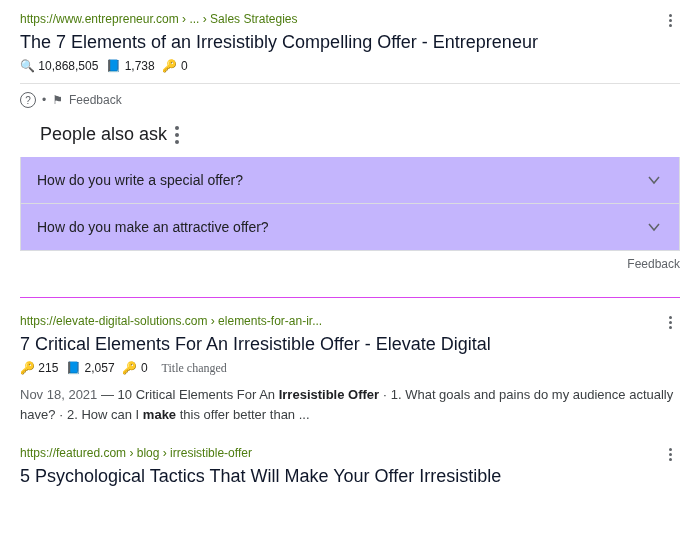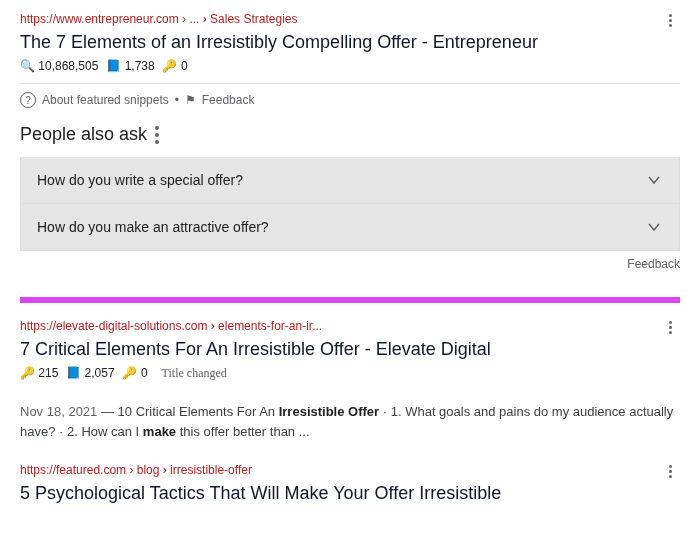--- a/index.html
+++ b/index.html
@@ -22,21 +22,21 @@
       margin-bottom: 10px;
     }
 
     .result-url {
       font-size: 12px;
       color: #202124;
       margin-bottom: 2px;
     }
 
     .result-url span {
-      color: #b91c1c;
+      color: #4d7c0f;
     }
 
     .result-title {
       font-size: 18px;
       color: #0f172a;
       text-decoration: none;
       line-height: 1.4;
       cursor: pointer;
       display: block;
     }
@@ -96,20 +96,21 @@
     
     .paa-section {
       margin: 16px 0;
     }
 
     .paa-header {
       display: flex;
       align-items: center;
       gap: 0;
       margin-bottom: 12px;
+      margin-left: 20px;
     }
 
     .paa-title {
       font-size: 18px;
       font-weight: normal;
       color: #202124;
     }
 
     .paa-menu-icon {
       width: 20px;
@@ -131,21 +132,21 @@
 
     .paa-item {
       border: 1px solid #dadce0;
       border-radius: 0;
       border-top: none;
       padding: 14px 16px;
       display: flex;
       justify-content: space-between;
       align-items: center;
       cursor: pointer;
-      background: #e5e5e5;
+      background: #c4b5fd;
     }
 
     .paa-item:first-of-type {
       border-top: 1px solid #dadce0;
     }
 
     .paa-question {
       font-size: 14px;
       color: #202124;
     }
@@ -169,29 +170,29 @@
     .paa-feedback a {
       font-size: 12px;
       color: #5f6368;
       text-decoration: none;
       cursor: pointer;
     }
 
     
     .result-block-2 {
       margin-top: 10px;
-      border-top: 6px solid #d946ef;
+      border-top: 1px solid #d946ef;
       padding-top: 14px;
     }
 
     .result-snippet {
       font-size: 13px;
       color: #3c4043;
       line-height: 1.5;
-      margin-top: 21px;
+      margin-top: 9px;
     }
 
     .result-snippet strong {
       font-weight: bold;
       color: #202124;
     }
 
     .result-date {
       color: #5f6368;
     }
@@ -261,21 +262,20 @@
     <a class="result-title">The 7 Elements of an Irresistibly Compelling Offer - Entrepreneur</a>
     <div class="result-stats">
       <span>🔍 <span>10,868,505</span></span>
       <span>📘 <span>1,738</span></span>
       <span>🔑 <span>0</span></span>
     </div>
   </div>
 
   <div class="snippet-feedback-bar">
     <div class="question-icon">?</div>
-    <a class="about-link">About featured snippets</a>
     <span class="dot-sep">•</span>
     <span style="color:#5f6368; font-size:12px;">⚑</span>
     <a class="feedback-link">Feedback</a>
   </div>
 
   <div class="paa-section">
     <div class="paa-header">
       <span class="paa-title">People also ask</span>
       <div class="paa-menu-icon">
         <div class="paa-menu-dot"></div>

